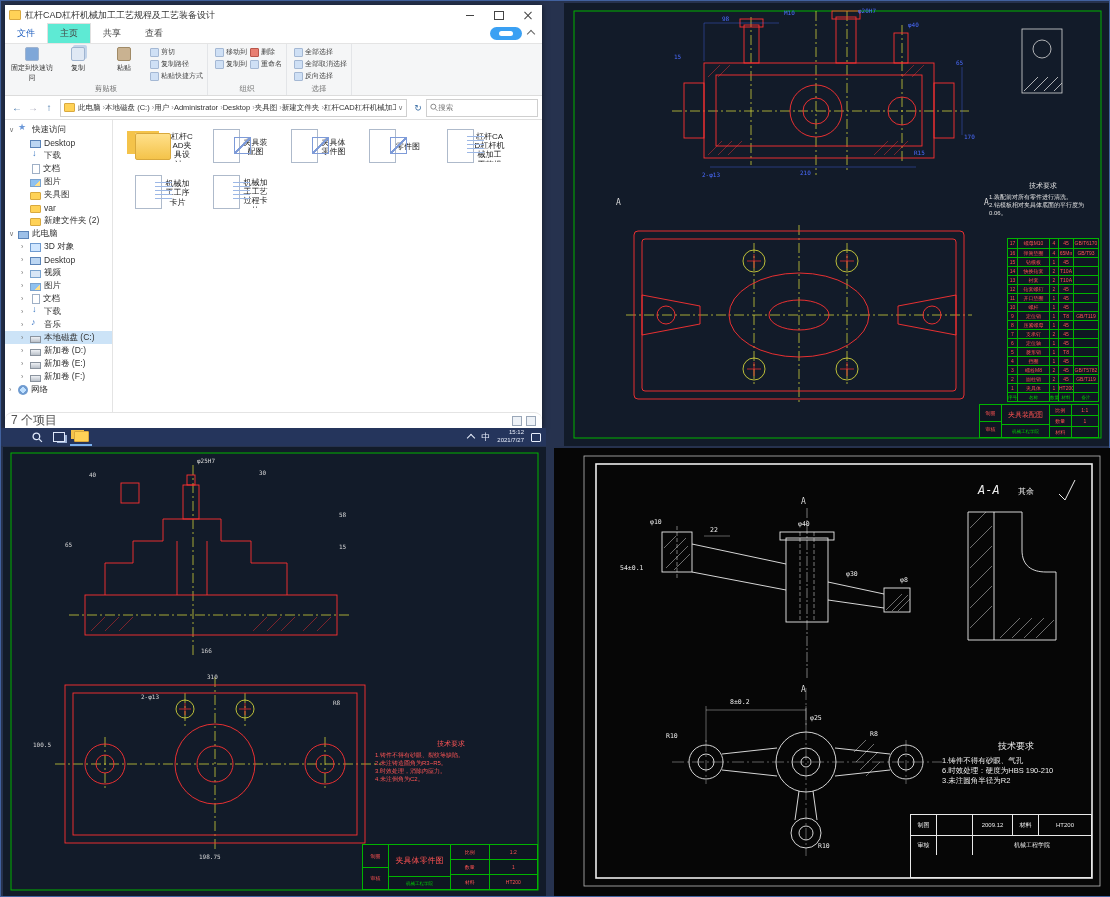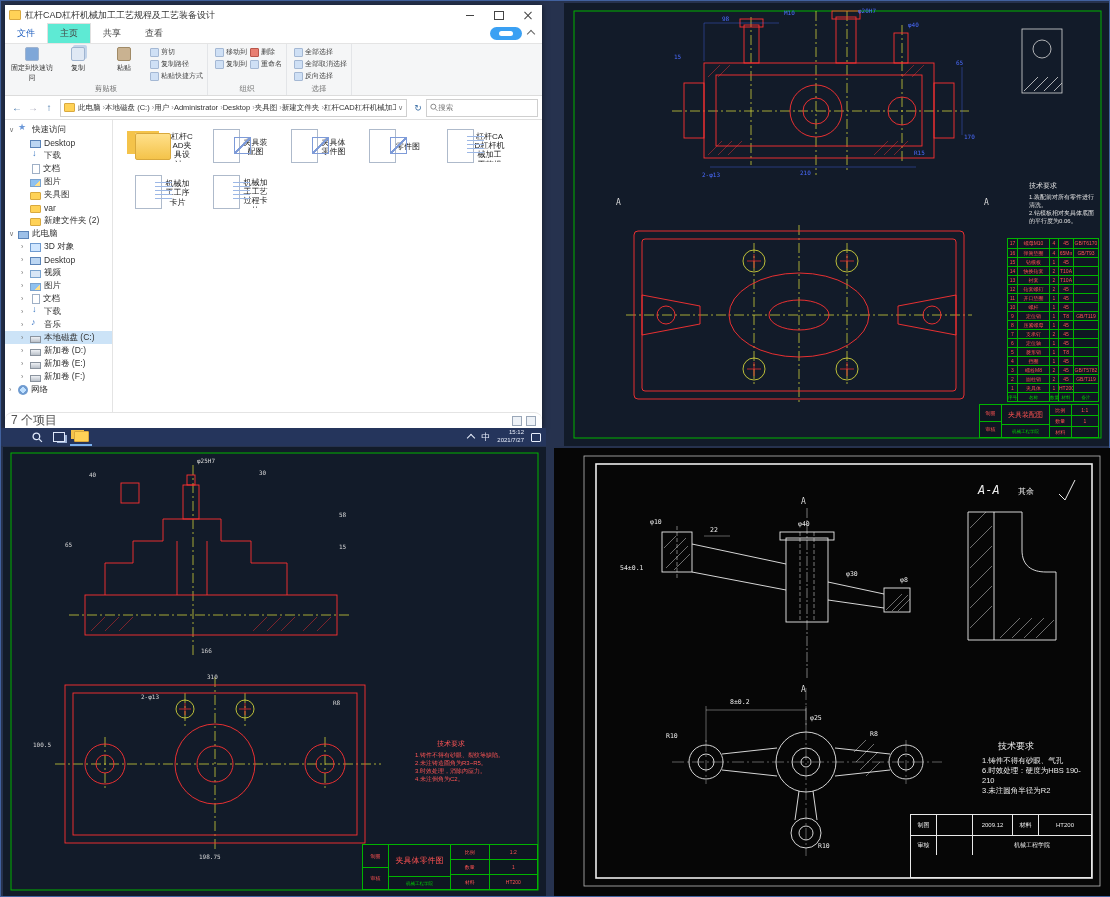--- a/index.html
+++ b/index.html
@@ -113,21 +113,21 @@
   .t-sec{fill:#ececec;font-size:12px;font-style:italic;}
   .t-rest{fill:#ececec;font-size:8px;}
   .techreq{position:absolute;}
   .tech-title{text-align:center;margin-bottom:2px;}
   .techreq-tr{right:12px;top:178px;width:108px;color:#e0e0e0;font-size:6px;}
   .techreq-tr .tech-title{font-size:7px;}
   .techreq-bl{left:372px;top:292px;width:152px;color:#ff5555;font-size:6px;}
   .techreq-bl .tech-title{font-size:7px;}
   .techreq-br{left:388px;top:292px;width:148px;color:#ececec;font-size:7.5px;}
   .techreq-br .tech-title{font-size:9px;margin-bottom:3px;}
-  .tech-line{line-height:1.35;margin-left:40px;}
+  .tech-line{line-height:1.35;}
   
   .ptable{position:absolute;right:10px;bottom:44px;width:92px;border:1px solid #00b400;font-size:5px;color:#ff5252;background:rgba(0,0,0,.15);}
   .prow{display:grid;grid-template-columns:10px 1fr 9px 15px 24px;height:9px;line-height:9px;border-top:1px solid #00b400;}
   .prows .prow:first-child{border-top:none;}
   .pc{border-right:1px solid #00b400;overflow:hidden;text-align:center;white-space:nowrap;}
   .pc:last-child{border-right:none;}
   .phead{color:#00d400;font-size:4.5px;}
   
   .tblock{position:absolute;border:1px solid #00b400;display:flex;color:#ff5252;background:rgba(0,0,0,.15);}
   .tb-colA{display:flex;flex-direction:column;border-right:1px solid #00b400;}

